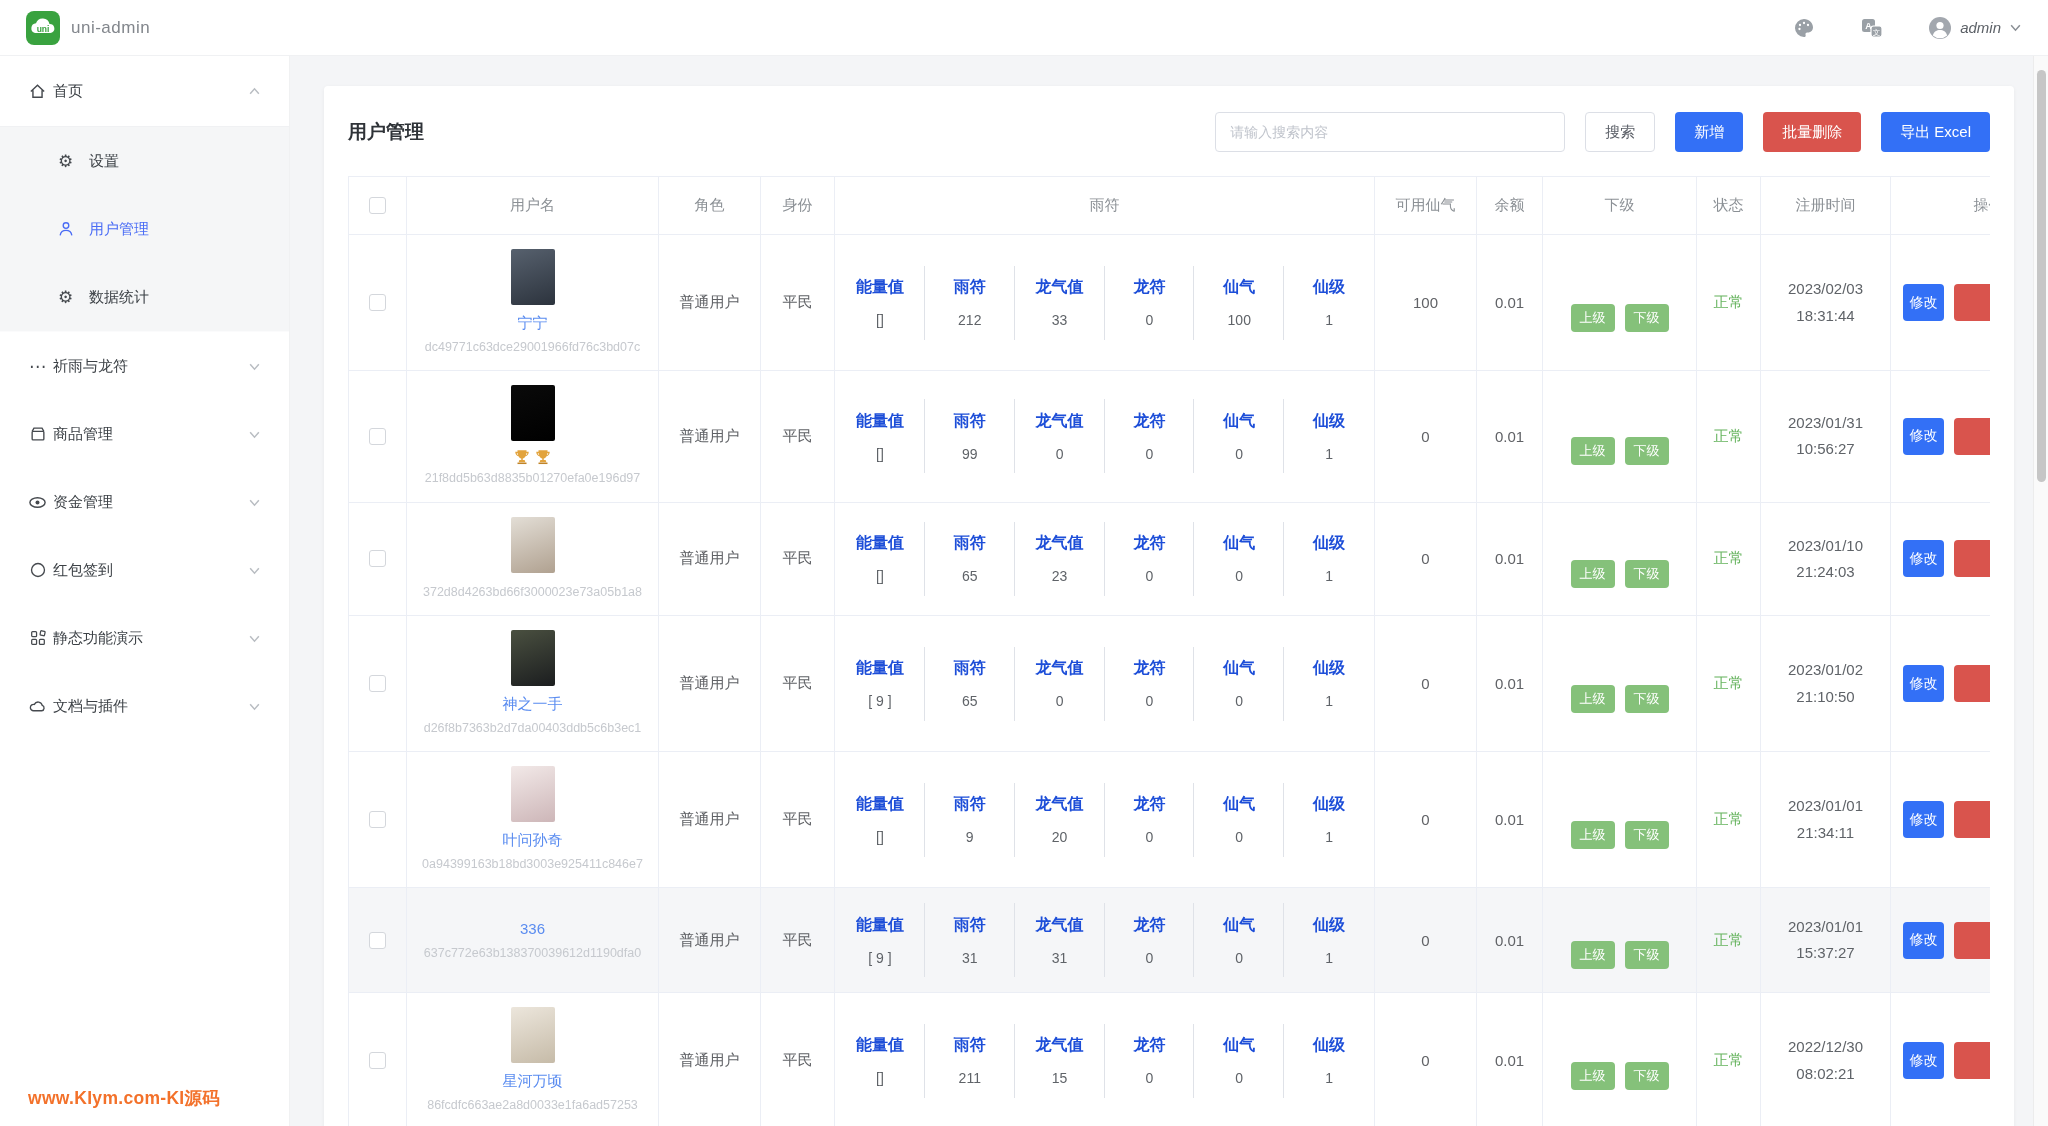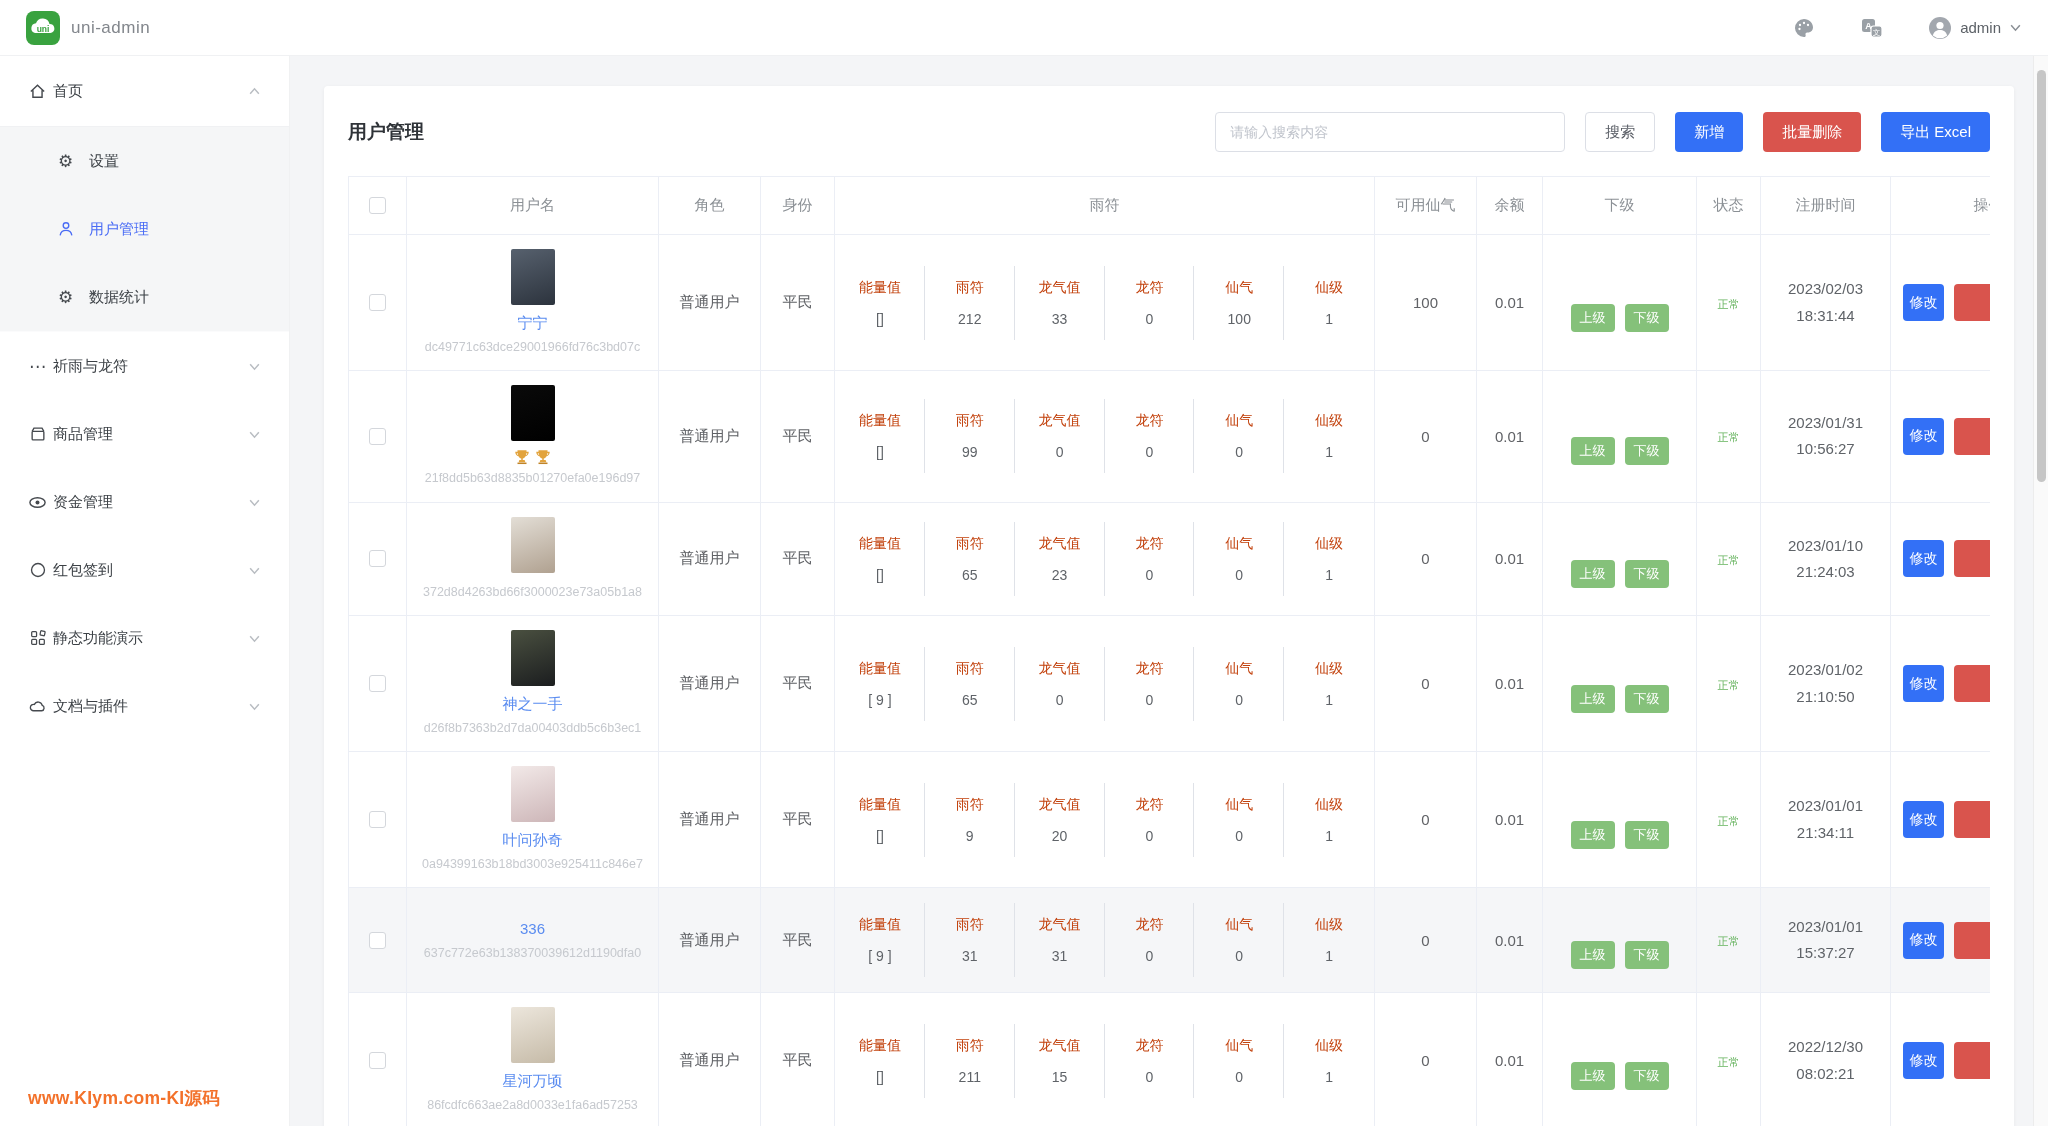--- a/index.html
+++ b/index.html
@@ -10,21 +10,21 @@
   *{box-sizing:border-box;}
   html,body{width:2048px;height:1126px;margin:0;overflow:hidden;
     font-family:"Liberation Sans","DejaVu Sans",sans-serif;background:#f4f5f7;color:var(--text);}
   
   .topbar{position:fixed;top:0;left:0;right:0;height:56px;background:#fff;display:flex;
     align-items:center;padding:0 26px;border-bottom:1px solid #f0f1f3;z-index:30;}
   .logo{width:34px;height:34px;margin-right:11px;flex:none;}
   .brand{font-size:17px;color:#82868c;letter-spacing:.5px;}
   .topbar-right{margin-left:auto;display:flex;align-items:center;gap:44px;}
   .tb-icon{width:24px;height:24px;color:#9aa0a6;}
-  .admin-box{display:flex;align-items:center;gap:8px;cursor:pointer;}
+  .admin-box{display:flex;align-items:center;gap:8px;cursor:pointer;font-style:italic;}
   .admin-name{font-size:15px;color:#5c6167;}
   
   .sidebar{position:fixed;top:56px;left:0;bottom:0;width:290px;background:#fff;
     border-right:1px solid #f0f1f2;z-index:20;}
   .side-item{display:flex;align-items:center;height:70px;padding:0 28px;font-size:15px;
     color:#3c4146;cursor:pointer;}
   .side-item .lbl{margin-left:6px;}
   .side-item .chev{margin-left:auto;}
   .submenu{background:#f5f6f7;border-top:1px solid #f0f1f3;}
   .sub-item{display:flex;align-items:center;height:68px;padding-left:56px;font-size:15px;
@@ -67,26 +67,26 @@
   .user-inner{min-height:76px;display:flex;flex-direction:column;align-items:center;justify-content:center;}
   .avatar{width:44px;height:56px;border-radius:2px;margin-bottom:7px;}
   .uname{font-size:15px;color:var(--link-blue);text-decoration:none;cursor:pointer;line-height:1.5;
     display:inline-flex;align-items:center;gap:3px;}
   .uid{font-size:12.5px;color:#c6c9ce;margin-top:4px;line-height:1.4;}
   .pairs{display:flex;justify-content:center;}
   .pair{width:90px;position:relative;display:flex;flex-direction:column;align-items:center;gap:14px;
     padding:6px 0;}
   .pair:not(:last-child)::after{content:"";position:absolute;right:0;top:50%;
     transform:translateY(-50%);height:74px;border-right:1px solid #dfe2e8;}
-  .pair .p-label{font-size:14px;color:#c2410c;}
+  .pair .p-label{font-size:16px;color:#1d4ed8;font-weight:bold;}
   .pair .p-value{font-size:14px;color:#5f6368;}
   .tags{display:flex;gap:10px;justify-content:center;margin-top:30px;}
   .tag{background:var(--tag-green);color:#fff;font-size:13px;padding:5px 9px;border-radius:4px;
     border:none;cursor:pointer;font-family:inherit;}
-  .status-ok{color:var(--status-green);font-size:11px;}
+  .status-ok{color:var(--status-green);font-size:15px;}
   .reg{line-height:1.75;font-size:15px;color:#5f6368;}
   .action-cell{display:flex;gap:10px;padding-left:12px;}
   .btn-modify{background:var(--accent-blue);color:#fff;border:none;border-radius:4px;
     height:37px;width:41px;font-size:14px;cursor:pointer;font-family:inherit;flex:none;}
   .btn-del-sliver{background:var(--danger-red);border:none;border-radius:4px;height:37px;
     width:70px;cursor:pointer;flex:none;}
   .trophy{width:18px;height:18px;}
   
   .vscroll{position:fixed;top:56px;right:0;bottom:0;width:15px;background:#fafafa;
     border-left:1px solid #ececec;z-index:40;}

